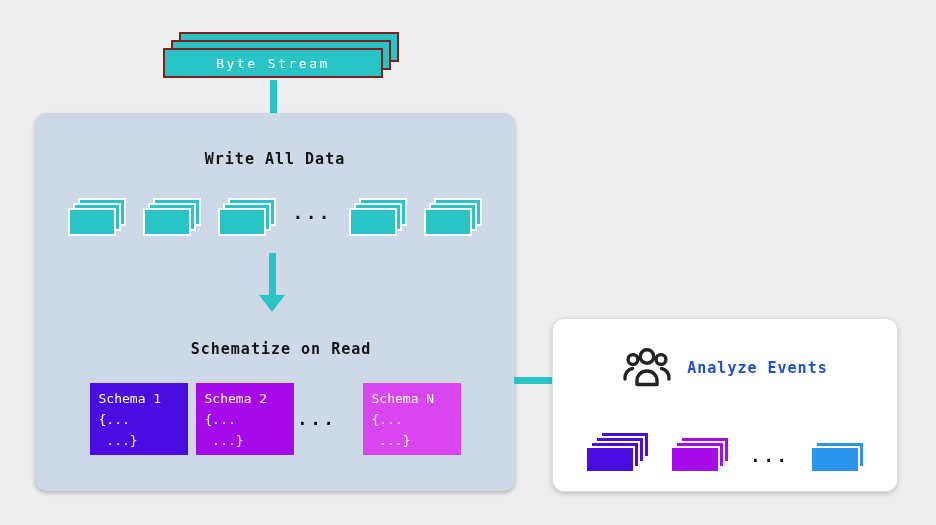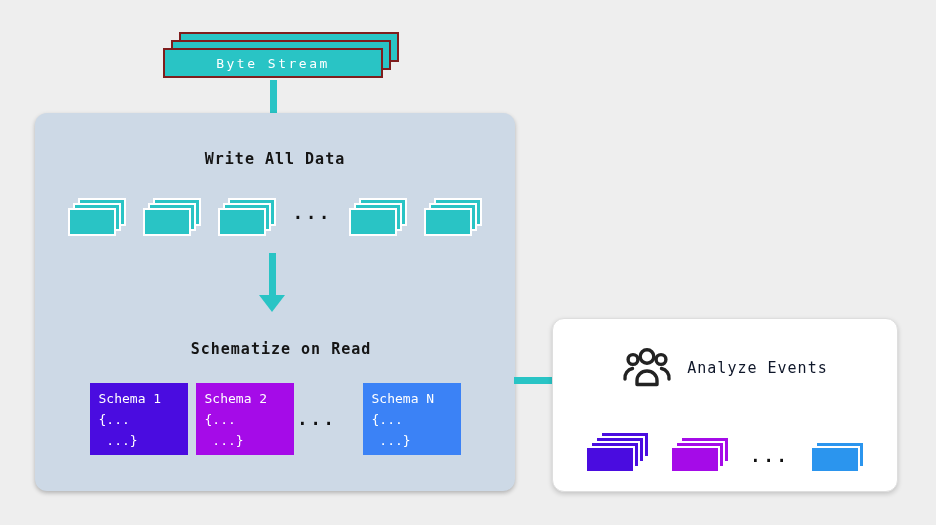--- a/index.html
+++ b/index.html
@@ -82,21 +82,21 @@
   
   .panel-white {
     position:absolute; left:552px; top:318px; width:346px; height:174px;
     background:#ffffff; border:1px solid #dedede; border-radius:12px;
     box-shadow:0 2px 5px rgba(0,0,0,0.18);
   }
   .ae-title {
     position:absolute; top:28px; left:0; width:100%;
     display:flex; align-items:center; justify-content:center; gap:15px;
   }
-  .ae-text { font-weight:normal; font-size:15px; letter-spacing:1px; color:#0f172a; }
+  .ae-text { font-weight:bold; font-size:15px; letter-spacing:1px; color:#1d4ed8; }
   .row-events {
     position:absolute; top:110px; left:0; width:100%;
     display:flex; justify-content:center; align-items:flex-end; gap:20px;
   }
   .estack { position:relative; height:44px; }
   .ew4 { width:65px; } .ew3 { width:60px; } .ew2 { width:55px; }
   .ec { position:absolute; width:50px; height:27px; border:2px solid #fff; }
   .ec.purple  { background:var(--purple); }
   .ec.magenta { background:var(--magenta); }
   .ec.blue    { background:var(--blue); }
@@ -169,21 +169,21 @@
         <div> ...}</div>
       </div>
       <div class="sbox" style="background: rgb(165, 11, 232);">
         <div>Schema 2</div>
         <div>{...</div>
         <div> ...}</div>
       </div>
       <div class="sdots">
         <span class="dots">...</span>
       </div>
-      <div class="sbox" style="background: #3b82f6; margin-left: 22px;">
+      <div class="sbox" style="background: #d946ef; margin-left: 22px;">
         <div>Schema N</div>
         <div>{...</div>
         <div> ...}</div>
       </div>
     </div>
   </div>
 
   <div class="stem-h"></div>
   <div class="head-h"></div>
 

